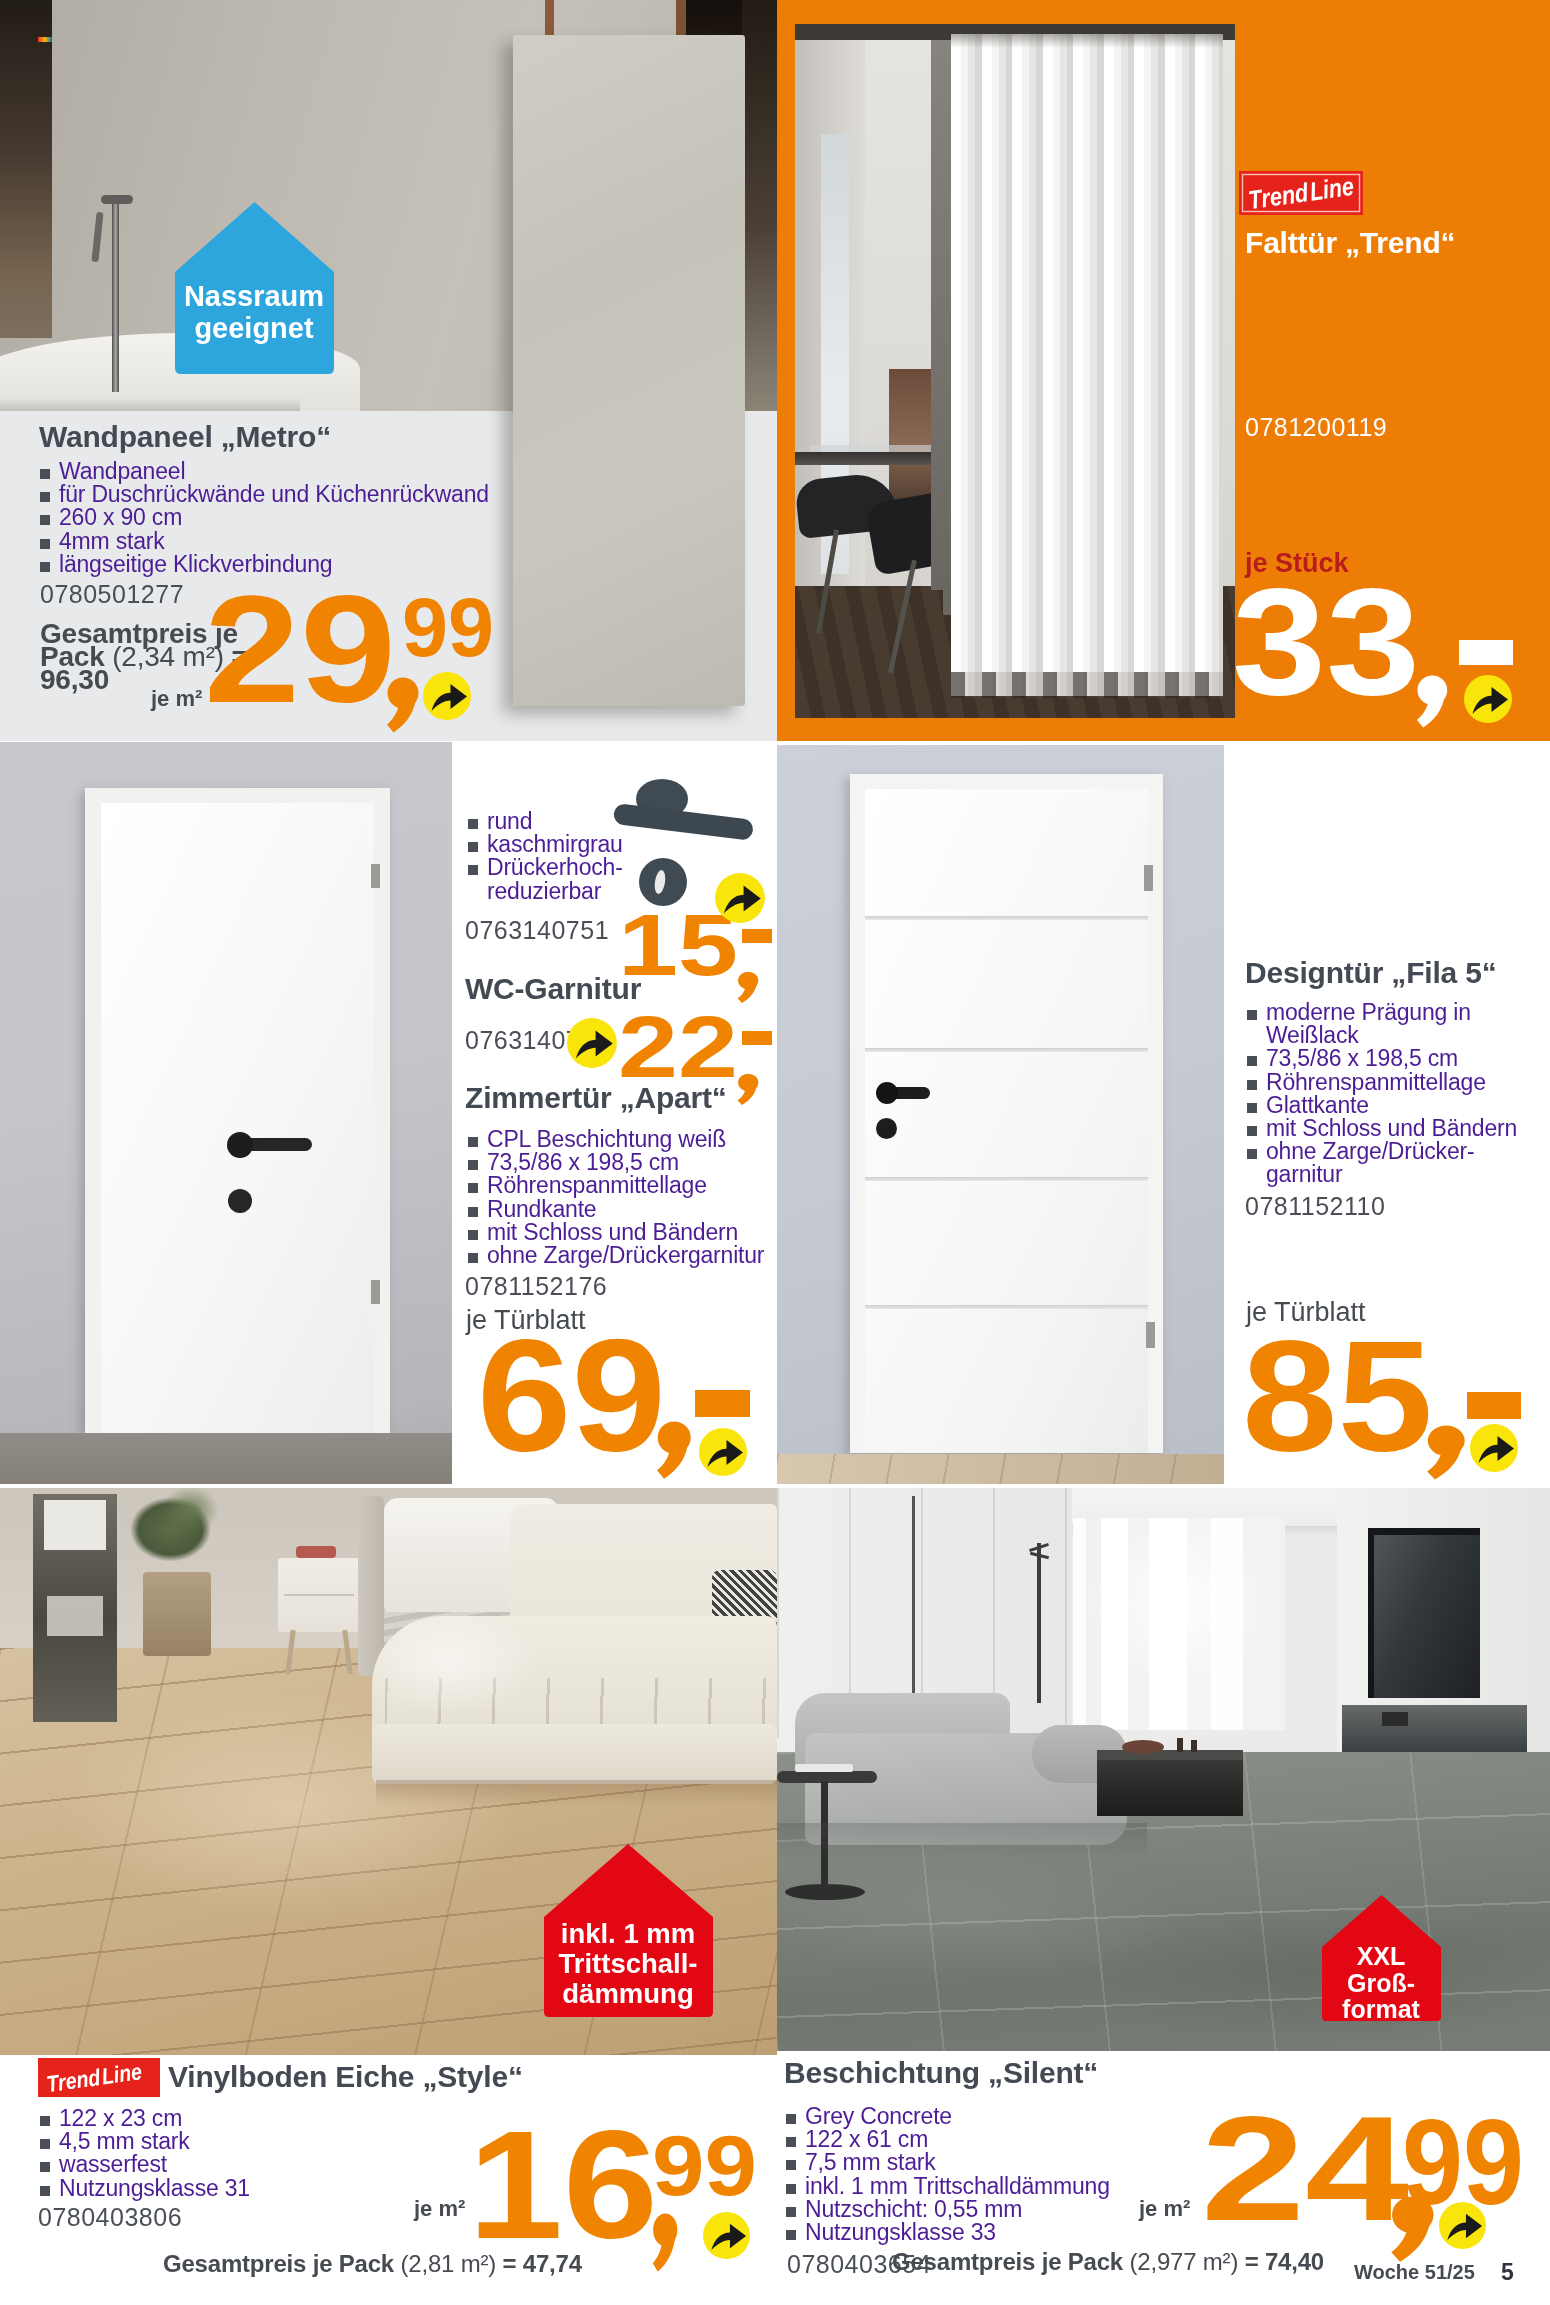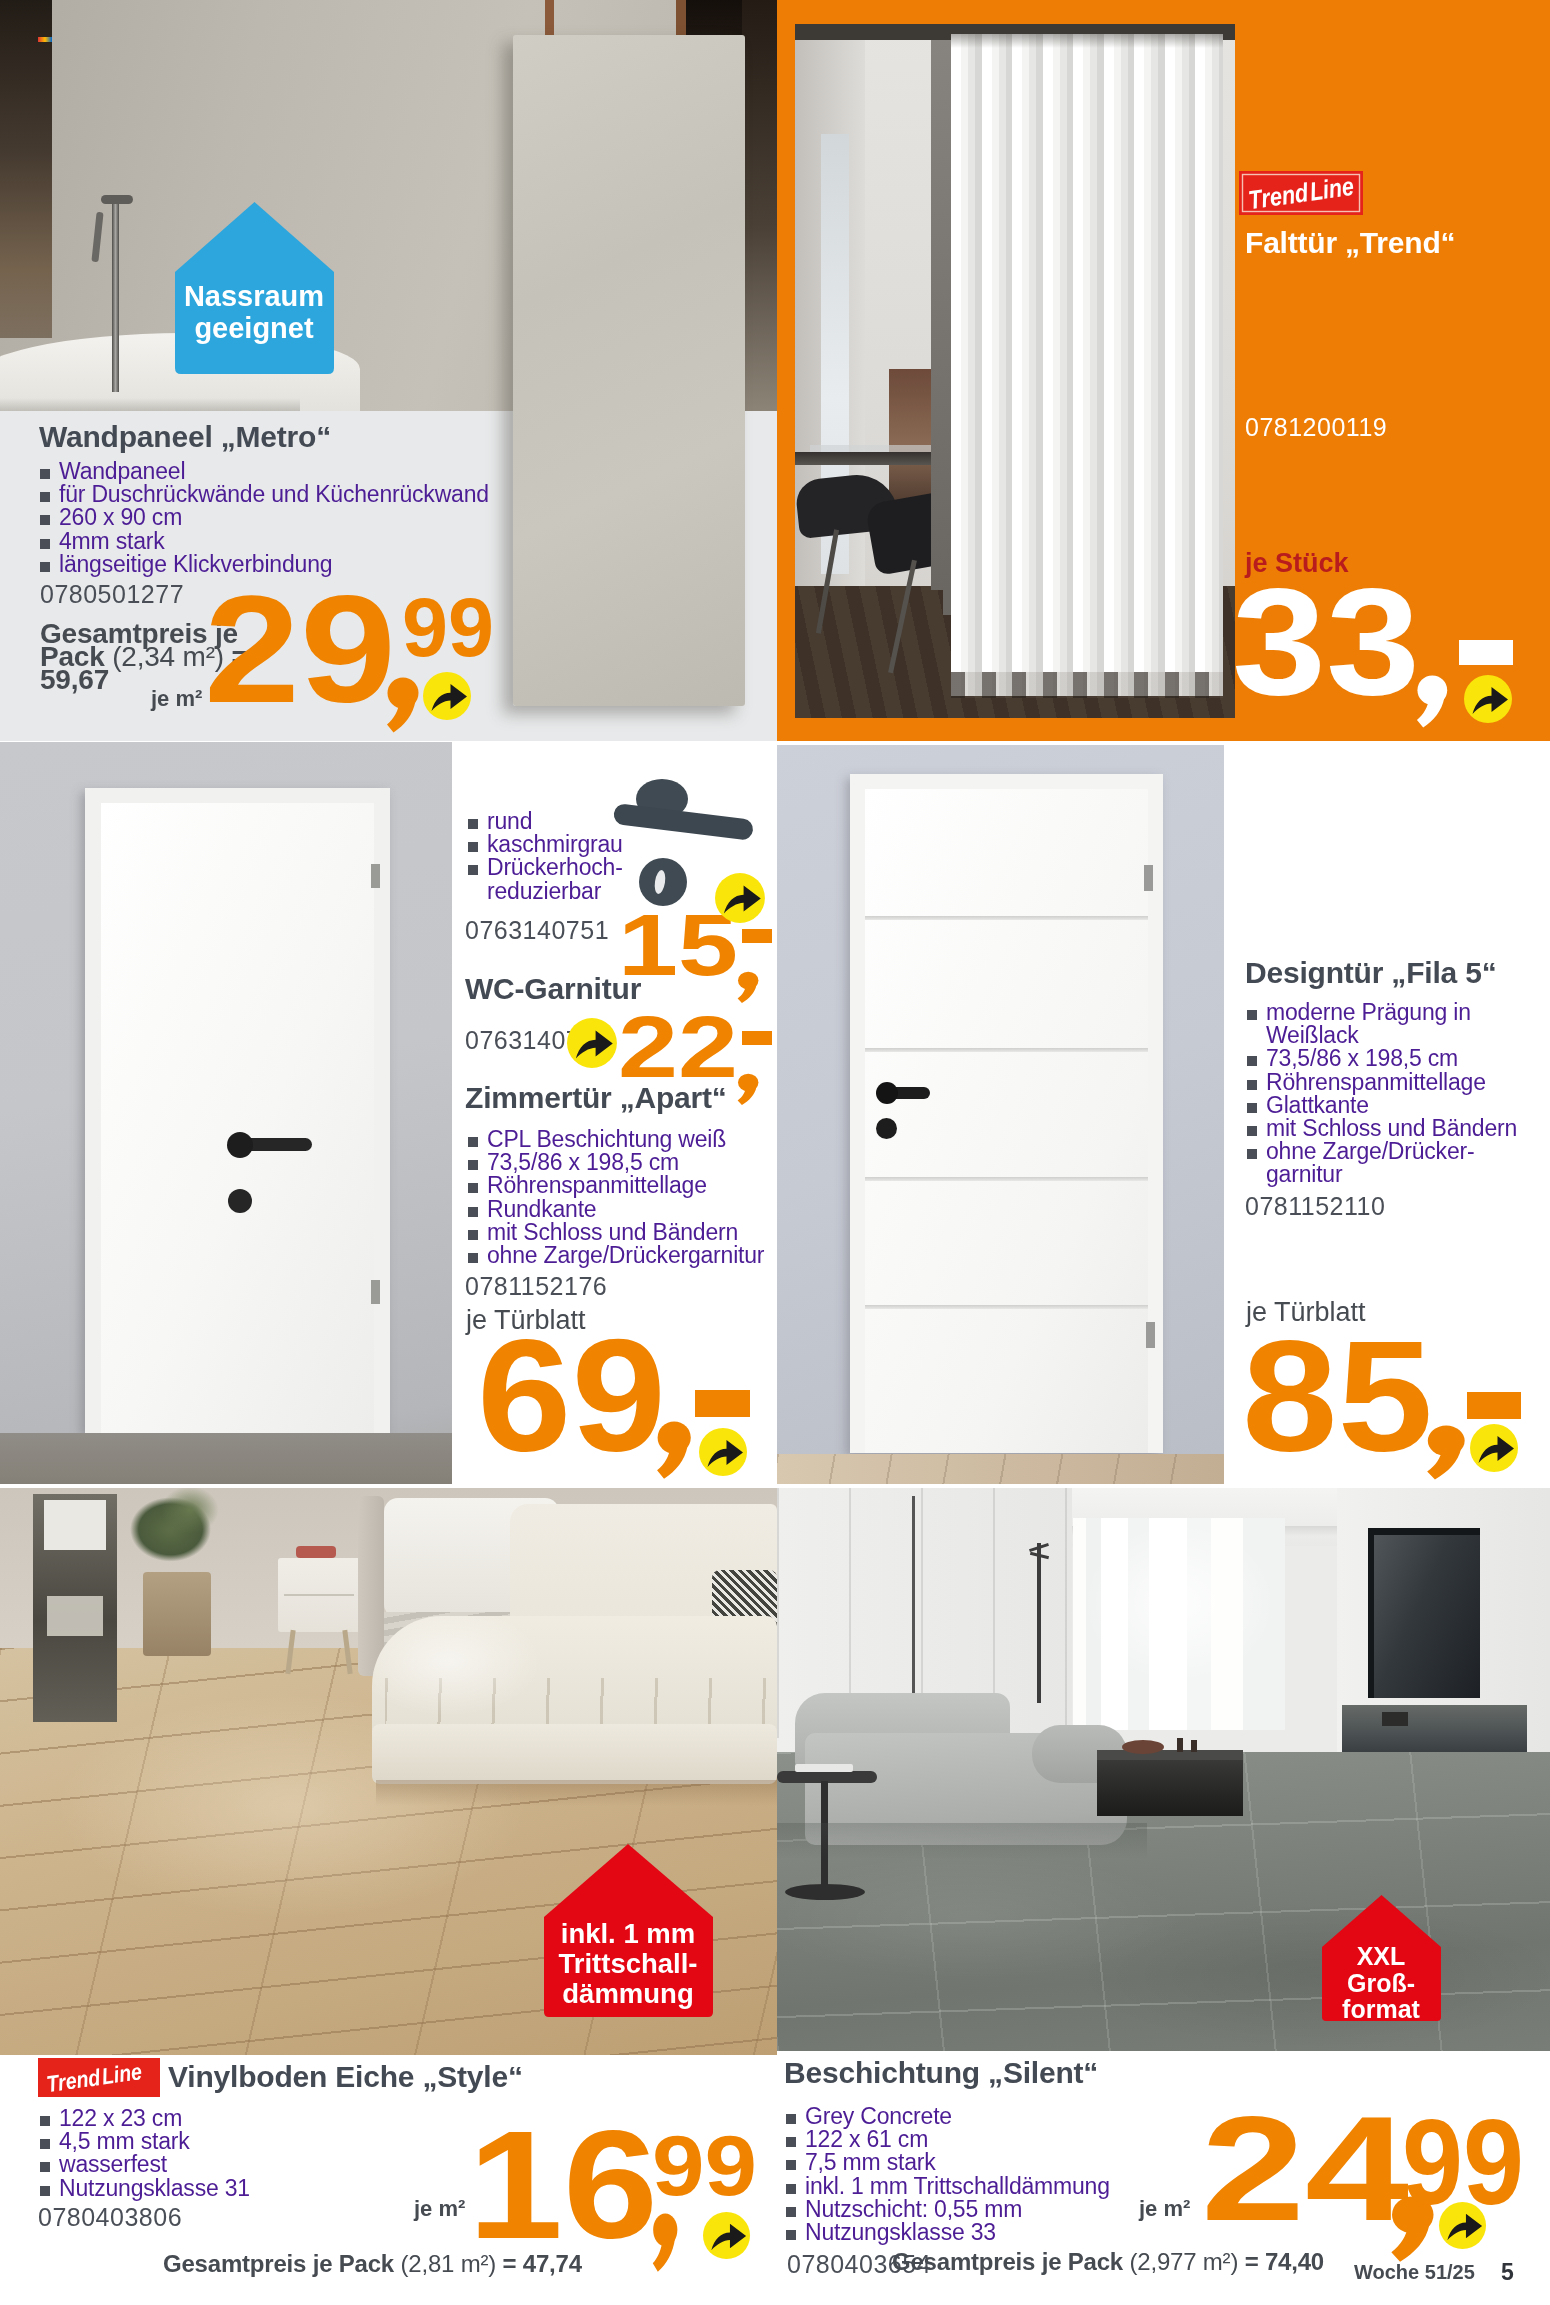--- a/index.html
+++ b/index.html
@@ -55,21 +55,21 @@
 <div><span class="b"></span>Wandpaneel</div>
 <div><span class="b"></span>für Duschrückwände und Küchenrückwand</div>
 <div><span class="b"></span>260 x 90 cm</div>
 <div><span class="b"></span>4mm stark</div>
 <div><span class="b"></span>längseitige Klickverbindung</div>
 </div>
 
 <div class="abs it" style="left:40px;top:580px;">0780501277</div>
 
 <div class="abs" style="left:40px;top:622px;font-size:28px;line-height:23.2px;color:#464B52;letter-spacing:-0.2px;">
-<b>Gesamtpreis je</b><br><b>Pack</b> (2,34 m²) <b>=</b><br><b>59,67</b>
+<b>Gesamtpreis je</b><br><b>Pack</b> (2,34 m²) <b>=</b><br><b>96,30</b>
 </div>
 
 <div class="abs" style="left:151px;top:686px;font-size:22px;font-weight:bold;color:#464B52;">je m²</div>
 
 <div class="abs" style="left:777px;top:0;width:773px;height:741px;background:#ED7D05;"></div>
 
 <div class="abs" style="left:795px;top:24px;width:440px;height:694px;background:linear-gradient(180deg,#e6e4e0 0%,#dddbd7 55%,#d2cfcb 100%);overflow:hidden;">
 
   <div class="abs" style="left:0;top:0;width:440px;height:16px;background:#3d3a36;"></div>
 

